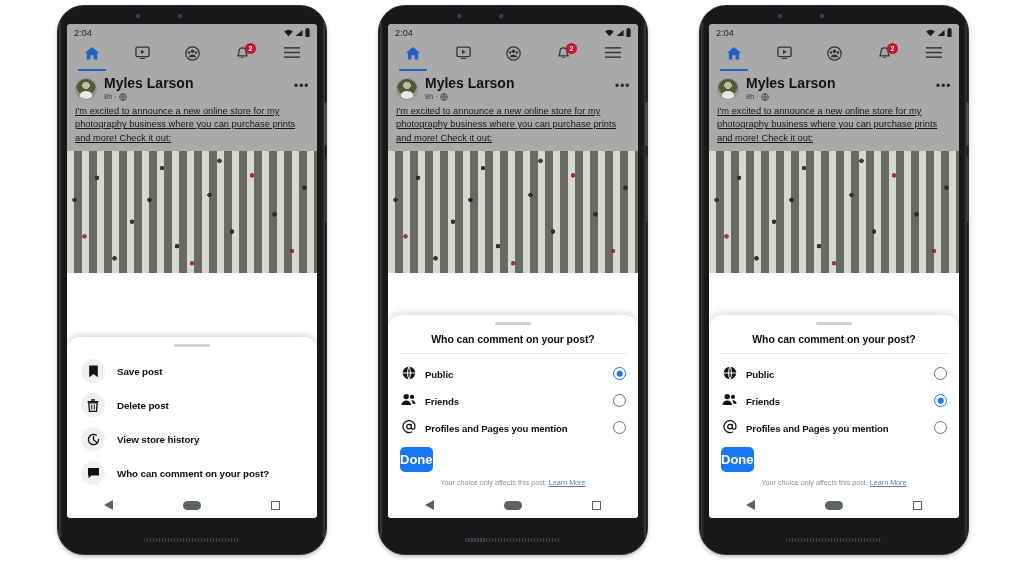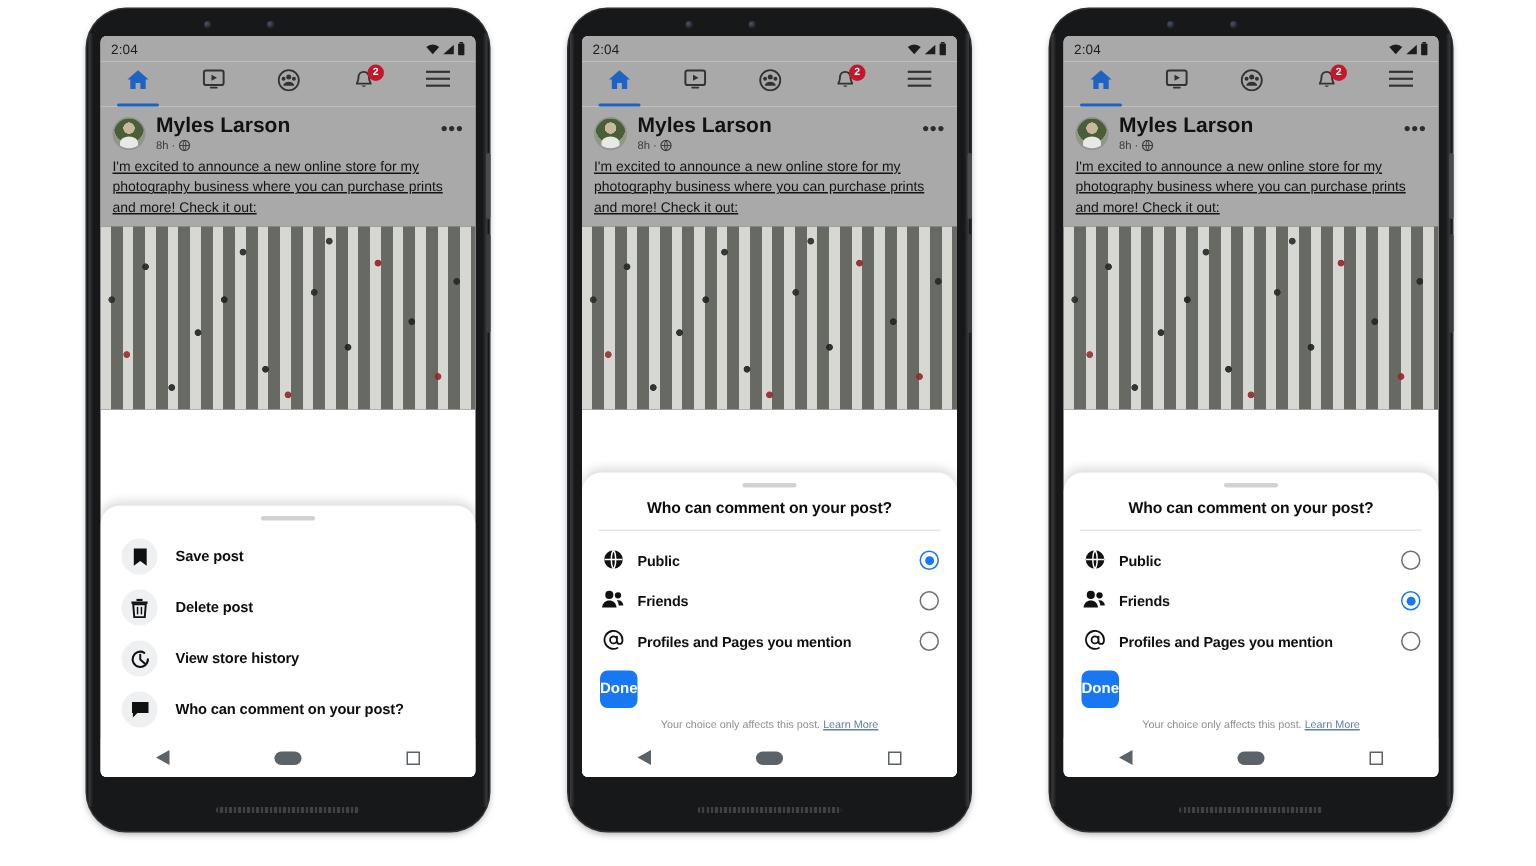--- a/index.html
+++ b/index.html
@@ -238,21 +238,21 @@
   .radio.on::after {
     content: ""; position: absolute;
     left: 50%; top: 50%; transform: translate(-50%,-50%);
     width: 6.5px; height: 6.5px; border-radius: 50%;
     background: #1877f2;
   }
   .done-btn {
     margin: 5px 12px 0 12px;
     height: 25px; border-radius: 5px;
     background: #1877f2; color: #ffffff;
-    font-size: 10px; font-weight: 700;
+    font-size: 13px; font-weight: 700;
     display: flex; align-items: center; justify-content: center;
     border: none; cursor: pointer;
     font-family: "Liberation Sans", sans-serif;
   }
   .foot-note {
     text-align: center;
     font-size: 7.2px; color: #8c9096;
     padding: 6px 6px 5px 6px;
   }
   .foot-note .lm { color: #5a7fae; text-decoration: underline; }

